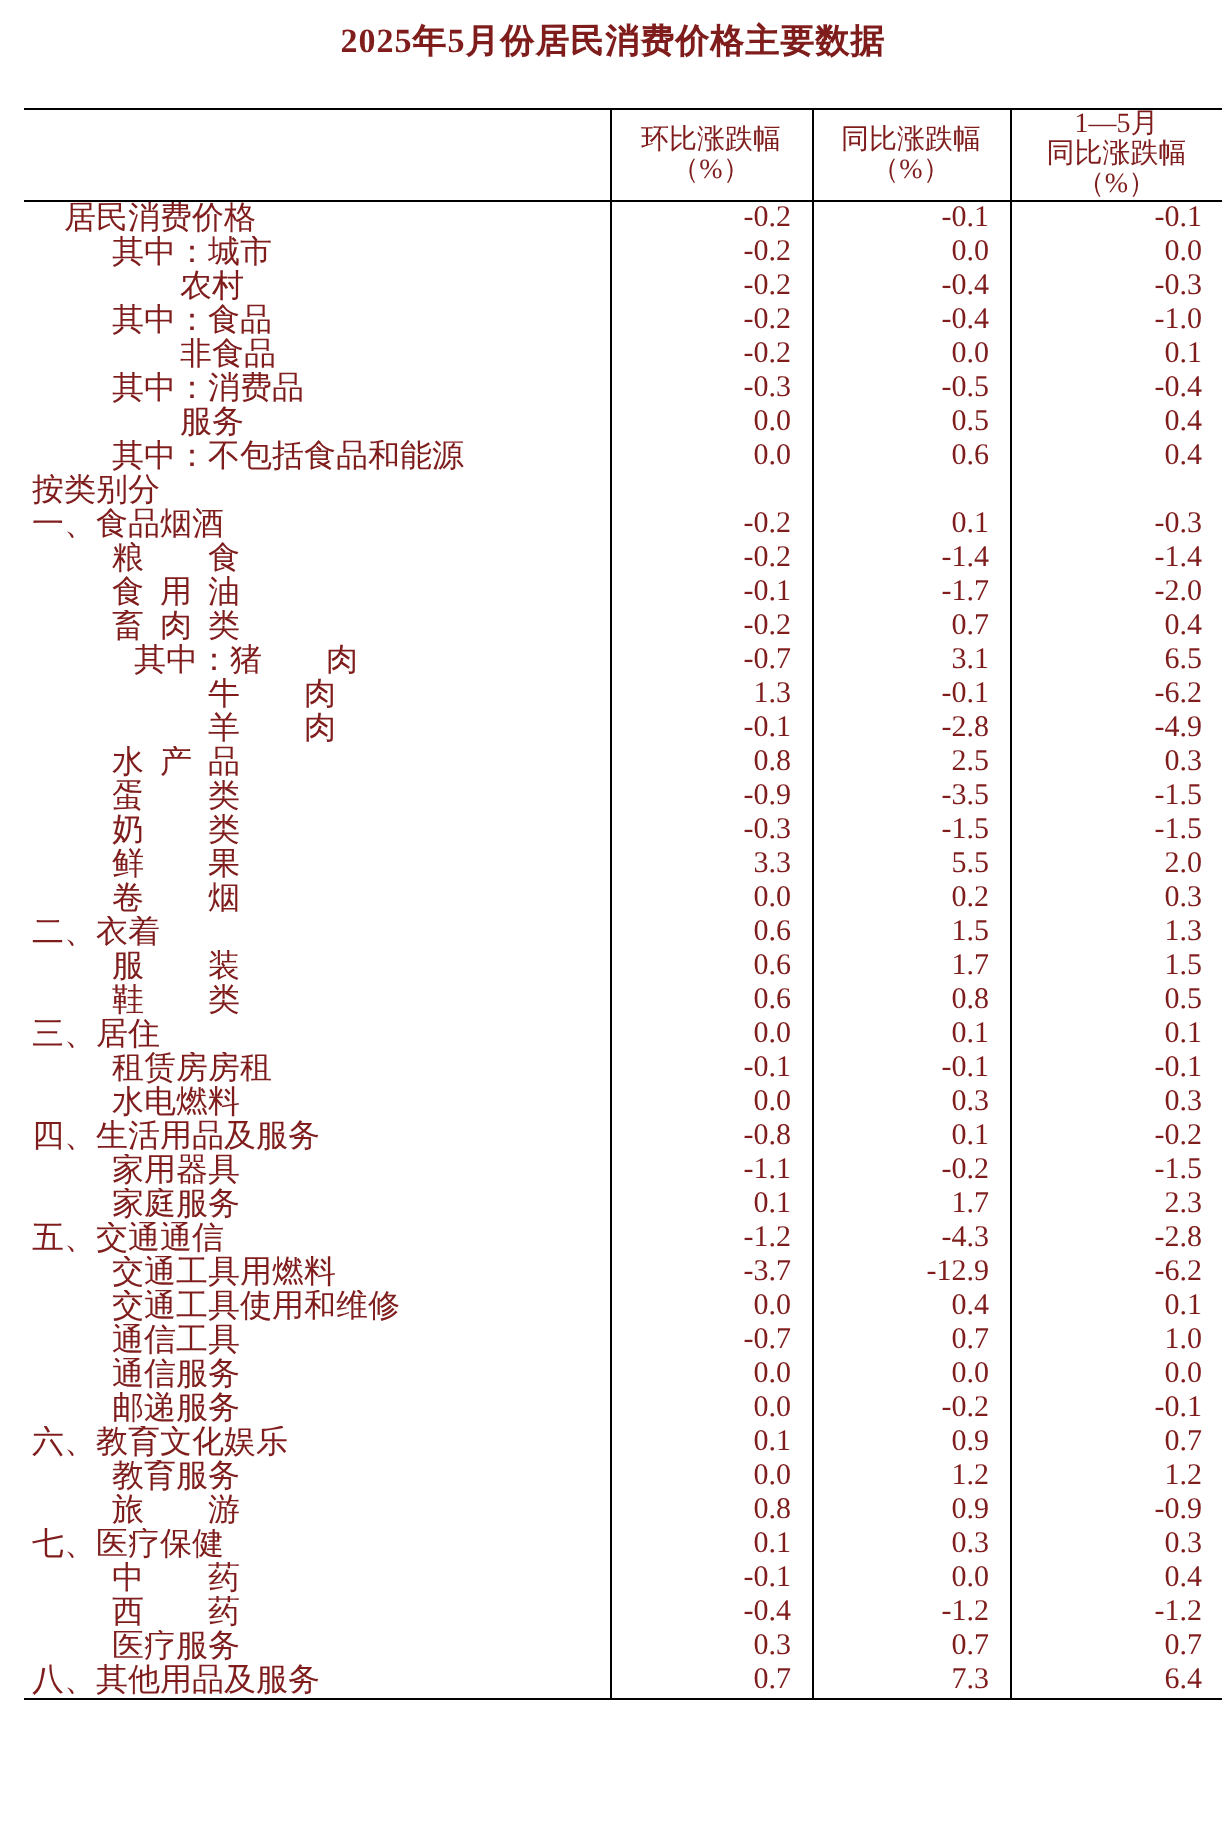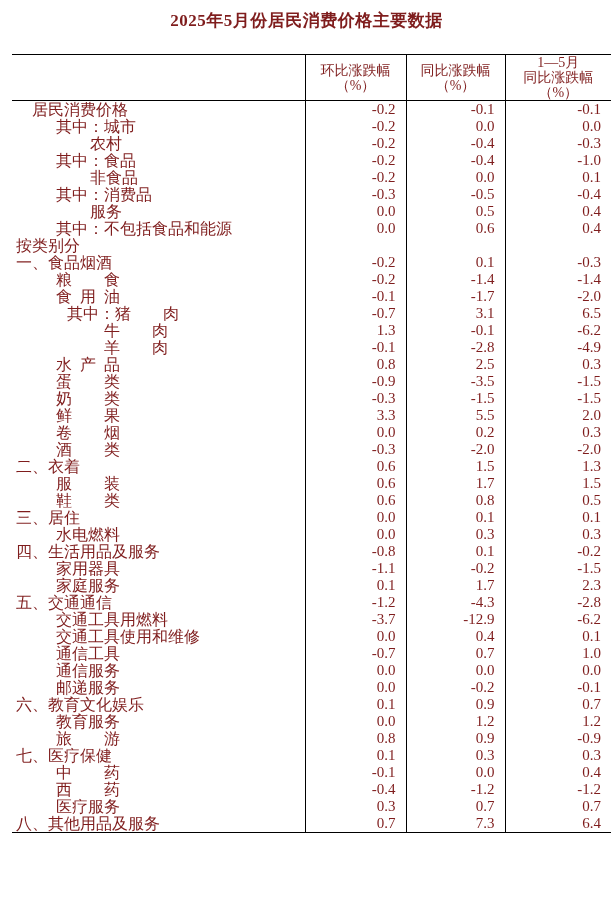--- a/index.html
+++ b/index.html
@@ -182,20 +182,26 @@
   </tr>
 
   <tr>
     <td class="lbl ind-b">食  用  油</td>
     <td class="num vline">-0.1</td>
     <td class="num vline">-1.7</td>
     <td class="num vline">-2.0</td>
   </tr>
 
 
+  <tr>
+    <td class="lbl ind-b">畜  肉  类</td>
+    <td class="num vline">-0.2</td>
+    <td class="num vline">0.7</td>
+    <td class="num vline">0.4</td>
+  </tr>
 
   <tr>
     <td class="lbl ind-c">其中：猪　　肉</td>
     <td class="num vline">-0.7</td>
     <td class="num vline">3.1</td>
     <td class="num vline">6.5</td>
   </tr>
 
   <tr>
     <td class="lbl ind-e">牛　　肉</td>
@@ -239,26 +245,20 @@
     <td class="num vline">2.0</td>
   </tr>
 
   <tr>
     <td class="lbl ind-b">卷　　烟</td>
     <td class="num vline">0.0</td>
     <td class="num vline">0.2</td>
     <td class="num vline">0.3</td>
   </tr>
 
-  <tr>
-    <td class="lbl ind-b">酒　　类</td>
-    <td class="num vline">-0.3</td>
-    <td class="num vline">-2.0</td>
-    <td class="num vline">-2.0</td>
-  </tr>
 
   <tr>
     <td class="lbl ind-s">二、衣着</td>
     <td class="num vline">0.6</td>
     <td class="num vline">1.5</td>
     <td class="num vline">1.3</td>
   </tr>
 
   <tr>
     <td class="lbl ind-b">服　　装</td>
@@ -274,20 +274,26 @@
     <td class="num vline">0.5</td>
   </tr>
 
   <tr>
     <td class="lbl ind-s">三、居住</td>
     <td class="num vline">0.0</td>
     <td class="num vline">0.1</td>
     <td class="num vline">0.1</td>
   </tr>
 
+  <tr>
+    <td class="lbl ind-b">租赁房房租</td>
+    <td class="num vline">-0.1</td>
+    <td class="num vline">-0.1</td>
+    <td class="num vline">-0.1</td>
+  </tr>
 
   <tr>
     <td class="lbl ind-b">水电燃料</td>
     <td class="num vline">0.0</td>
     <td class="num vline">0.3</td>
     <td class="num vline">0.3</td>
   </tr>
 
   <tr>
     <td class="lbl ind-s">四、生活用品及服务</td>

